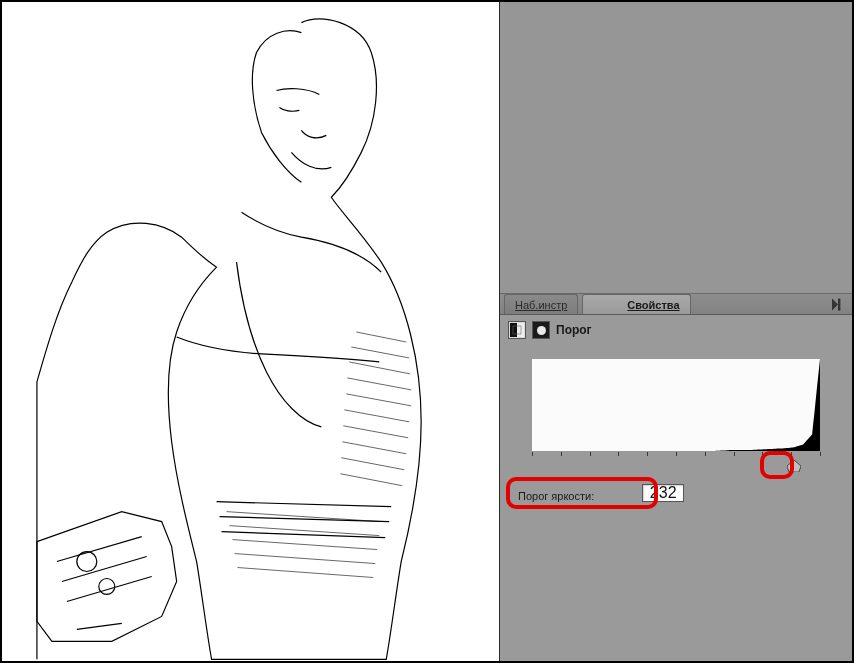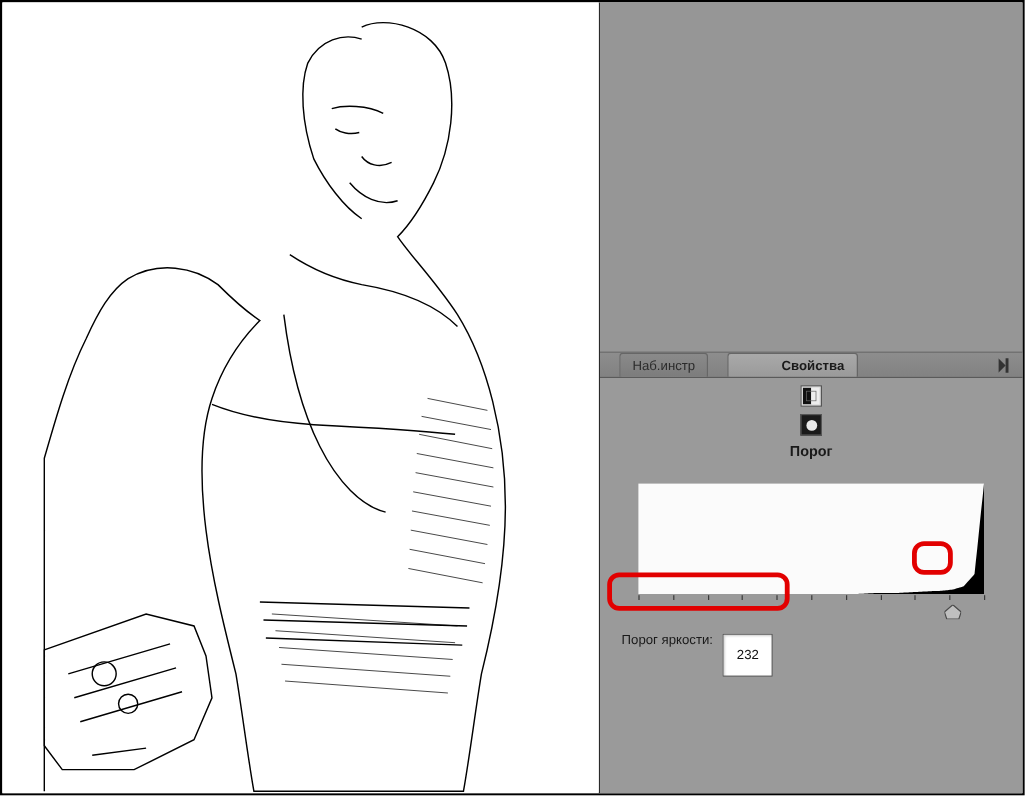--- a/index.html
+++ b/index.html
@@ -32,22 +32,23 @@
     border-top: 1px solid #6a6a6a;
     border-bottom: 1px solid #5a5a5a;
     display: flex; align-items: flex-end;
   }
   .tab {
     height: 20px; padding: 0 10px;
     font-size: 11px; line-height: 20px;
     color: #2b2b2b;
     background: linear-gradient(#8a8a8a,#7c7c7c);
     border: 1px solid #666; border-bottom: none;
-    margin-left: 16px;
+    margin-left: 4px;
     border-radius: 3px 3px 0 0;
+    text-decoration: underline;
   }
   .tab.active {
     background: linear-gradient(#a9a9a9,#9a9a9a);
     font-weight: bold;
     color: #1a1a1a;
     padding-left: 44px;
   }
   .expand-icon {
     margin-left: auto; margin-right: 8px;
     width: 12px; height: 18px;
@@ -56,21 +57,20 @@
   }
   .propbody {
     position: absolute;
     top: 313px; left: 0; right: 0; bottom: 0;
     background: #9a9a9a;
   }
   .prop-header {
     display: flex; align-items: center;
     gap: 6px;
     padding: 6px 8px;
-    flex-direction: column;
   }
   .adj-icon {
     width: 18px; height: 18px;
     background: #dcdcdc;
     border: 1px solid #555;
     display: flex; align-items: center; justify-content: center;
   }
   .adj-icon svg { width: 14px; height: 14px; }
   .mask-icon {
     width: 18px; height: 18px;
@@ -105,31 +105,32 @@
     transform: translateX(-50%);
   }
   .slider-handle svg { width: 100%; height: 100%; display: block; }
   .highlight-handle {
     position: absolute;
     border: 4px solid #e20000;
     border-radius: 10px;
     pointer-events: none;
   }
   .field-row {
-    display: flex; align-items: flex-start;
+    display: flex; align-items: flex-end;
     gap: 8px;
     margin: 8px 0 0 18px;
   }
   .field-label { color: #1a1a1a; font-size: 11px; }
   .threshold-input {
-    width: 42px; height: 36px;
+    width: 42px; height: 18px;
     border: 1px solid #555; background: #fff;
-    text-align: center; font-size: 11px; color: #111;
+    text-align: center; font-size: 16px; color: #111;
     box-shadow: inset 1px 1px 2px rgba(0,0,0,.2);
     padding: 0;
+    margin-left: 40px;
   }
   .highlight-field {
     position: absolute;
     border: 4px solid #e20000;
     border-radius: 10px;
     pointer-events: none;
   }
 </style>
 </head>
 <body>

